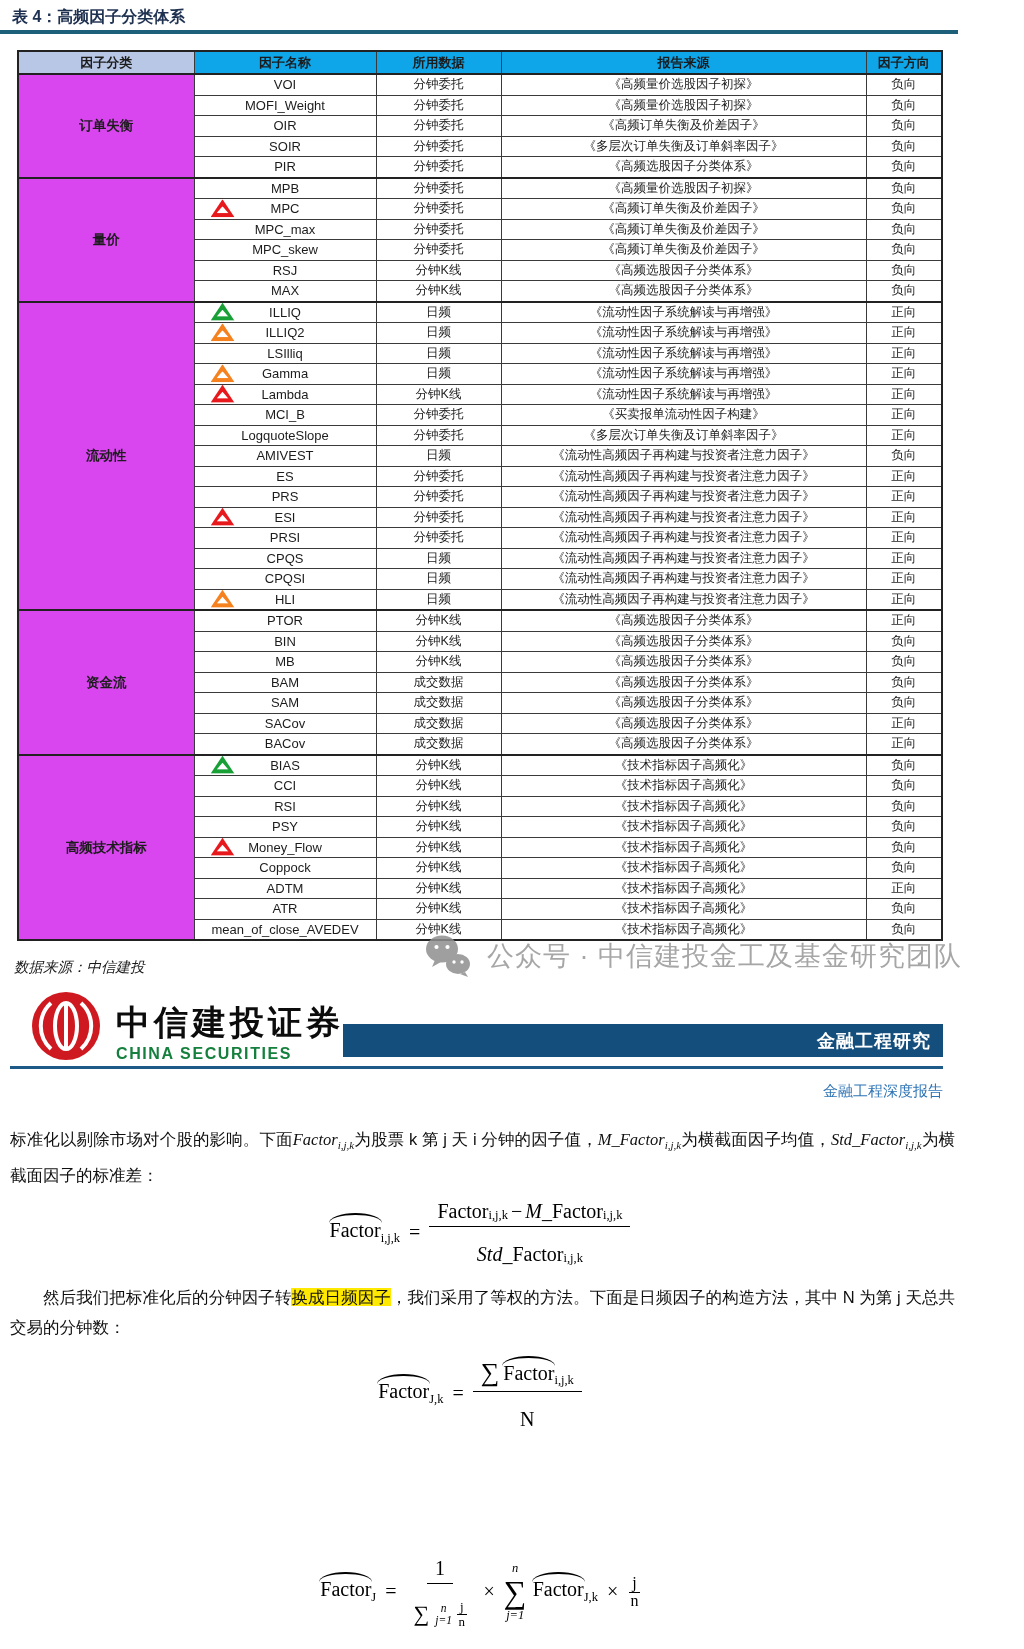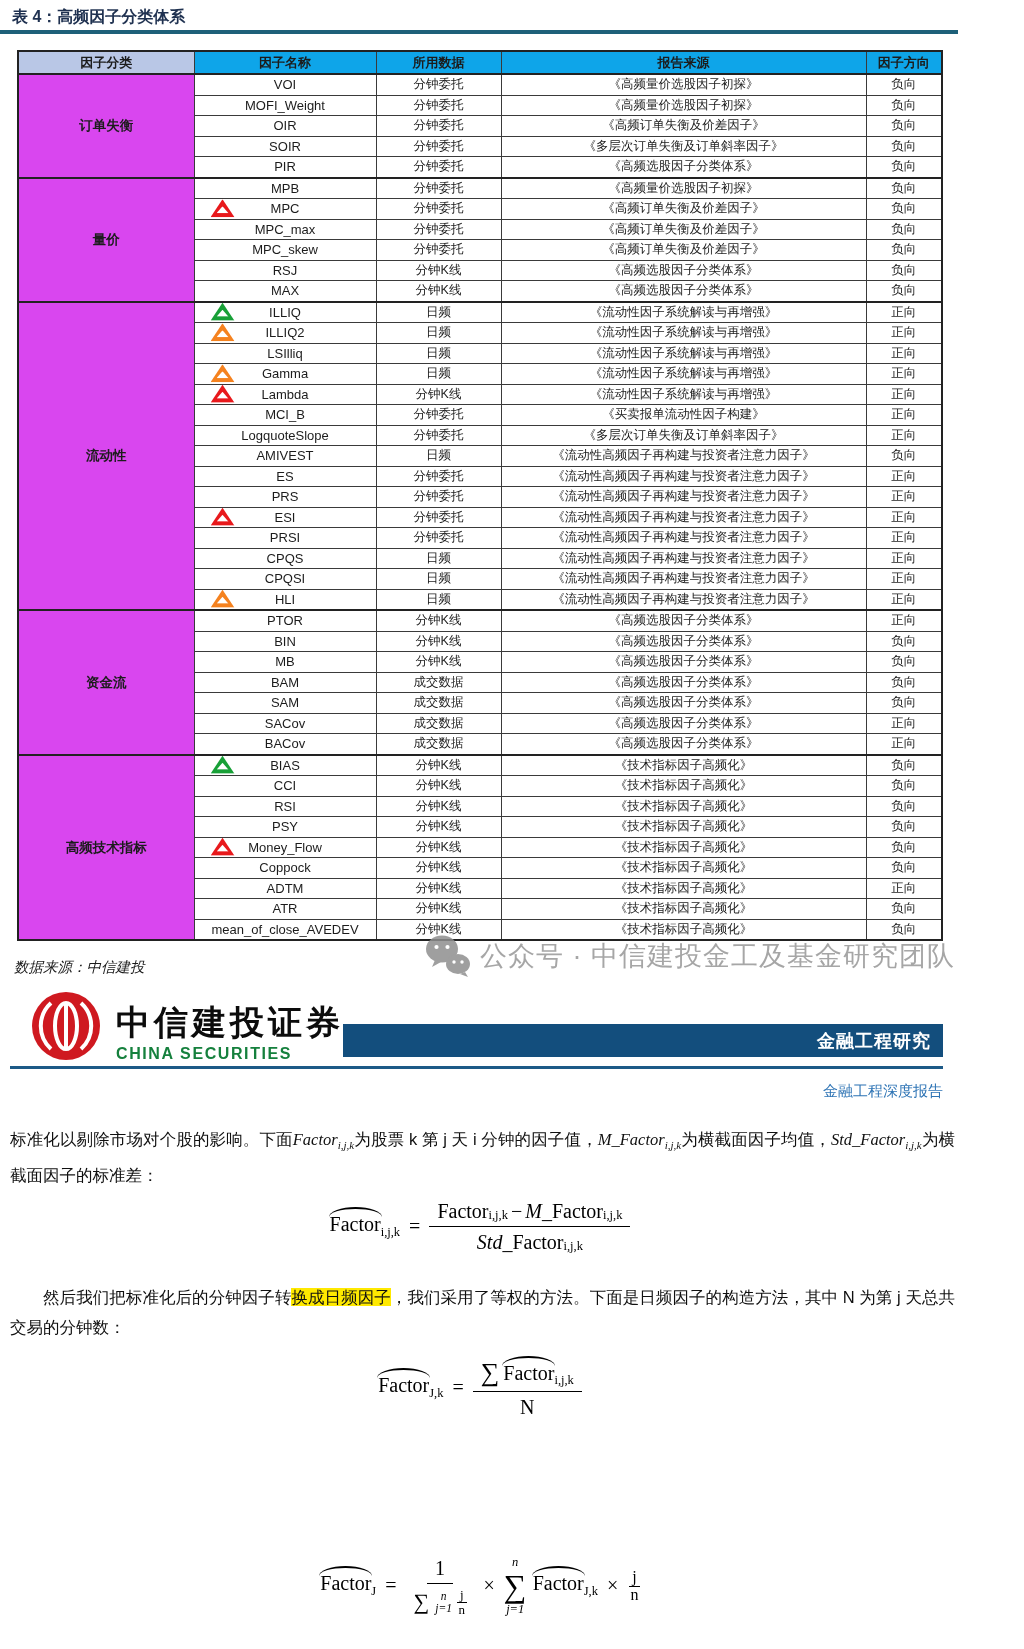--- a/index.html
+++ b/index.html
@@ -24,21 +24,21 @@
 
   .tri{position:absolute;left:16px;top:50%;width:24px;height:18px;transform:translateY(-53%);
        clip-path:polygon(50% 0,0 100%,100% 100%);display:inline-block;}
   .tri::after{content:"";position:absolute;left:6px;right:6px;top:7px;bottom:4px;
        clip-path:polygon(50% 0,0 100%,100% 100%);background:#fff;}
   .tri-red{background:#e8191c;}
   .tri-green{background:#18a037;}
   .tri-orange{background:#f5821f;}
 
   
-  .watermark{position:absolute;left:425px;top:934px;display:flex;align-items:center;gap:9px;
+  .watermark{position:absolute;left:425px;top:934px;display:flex;align-items:center;gap:16px;
        color:#979797;opacity:.85;font-size:27px;letter-spacing:1px;}
   .source-note{position:absolute;left:14px;top:958px;font-family:"Liberation Serif",serif;
        font-style:italic;font-size:14.5px;color:#1a1a1a;}
 
   
   .logo-row{position:absolute;left:30px;top:990px;display:flex;align-items:flex-start;}
   .brand-text{margin-left:14px;margin-top:12px;}
   .brand-cn{font-size:34px;font-weight:bold;color:#0c0c0c;letter-spacing:4px;line-height:40px;}
   .brand-en{font-size:16px;font-weight:bold;color:#15803d;letter-spacing:1.6px;line-height:23px;}
   .banner{position:absolute;left:343px;top:1024px;width:600px;height:33px;background:#134e7d;
@@ -63,21 +63,21 @@
   .mi{font-family:"Liberation Serif",serif;}
   .mit{font-family:"Liberation Serif",serif;font-style:italic;}
   .mo{padding:0 3px;}
   .msub{font-size:12.5px;align-self:flex-end;transform:translateY(4px);}
   sub.msub{vertical-align:-5px;transform:none;}
   .hat{position:relative;display:inline-block;}
   .hat::before{content:"";position:absolute;left:-1px;right:-1px;top:-6px;height:8px;
        border-top:2px solid #000;border-radius:50% 50% 0 0 / 100% 100% 0 0;}
   .frac{display:inline-flex;flex-direction:column;align-items:center;vertical-align:middle;}
   .fnum{border-bottom:1.7px solid #000;padding:2px 8px 3px;display:flex;align-items:center;}
-  .fden{padding:4px 8px 0;display:flex;align-items:flex-end;}
+  .fden{padding:4px 8px 0;display:flex;align-items:flex-end;margin-top:12px;}
   .sumbig{font-size:26px;margin-right:4px;}
   .bigsum{display:inline-flex;flex-direction:column;align-items:center;line-height:1;}
   .bigsum .lim{font-size:12.5px;font-style:italic;padding:1px 0;}
   .bigsum .sig{font-size:32px;}
   .sigrow{display:inline-flex;align-items:center;}
   .limcol{display:inline-flex;flex-direction:column;font-size:11.5px;font-style:italic;
        line-height:12px;margin:0 2px;}
   .minifrac,.vfrac{display:inline-flex;flex-direction:column;align-items:center;line-height:1;}
   .minifrac span:first-child,.vfrac span:first-child{border-bottom:1.3px solid #000;padding:0 3px 1px;}
   .minifrac{font-size:13px;margin-left:3px;}

